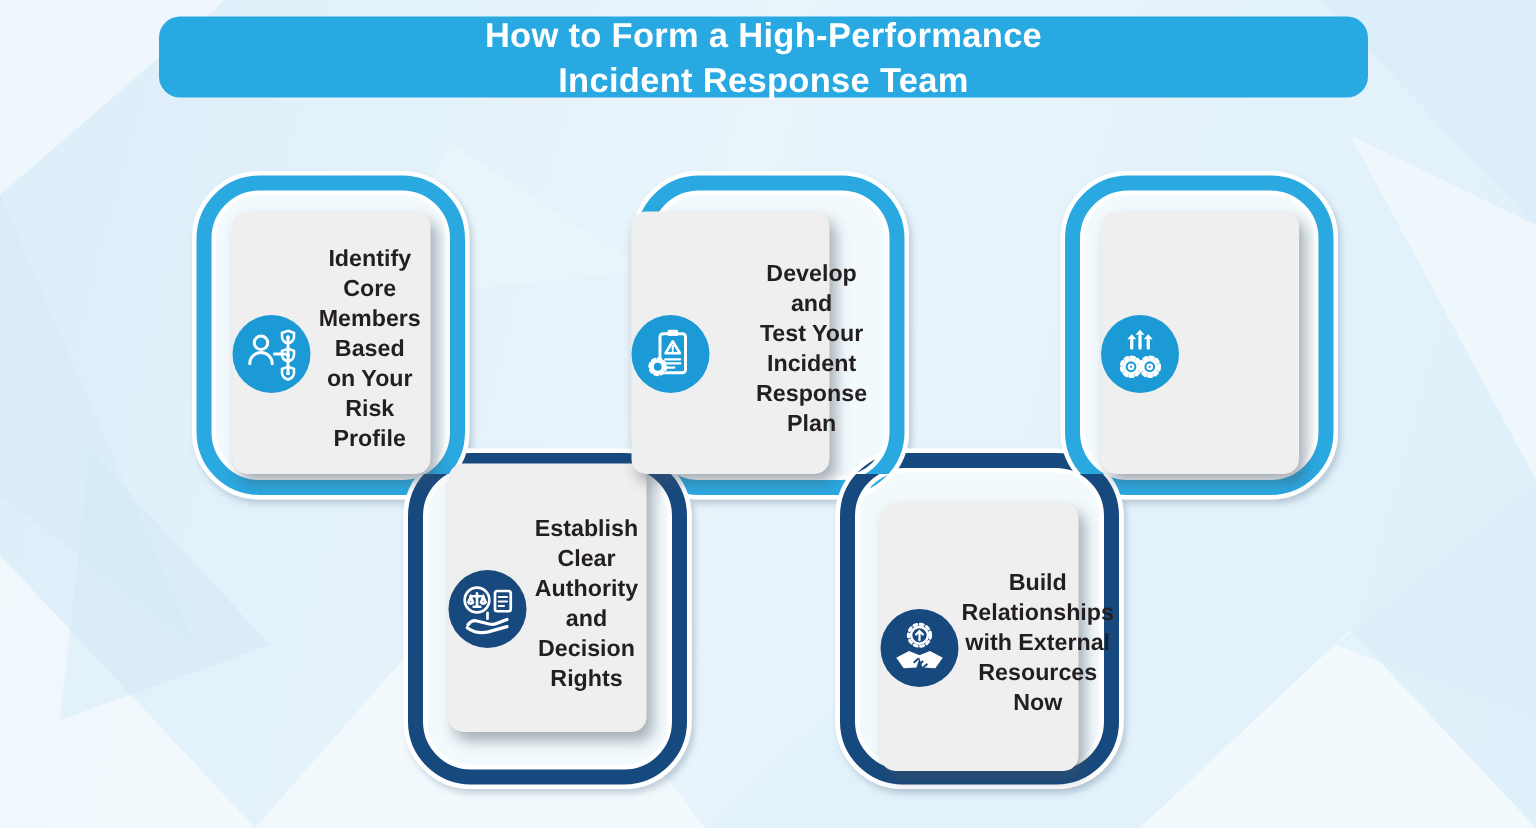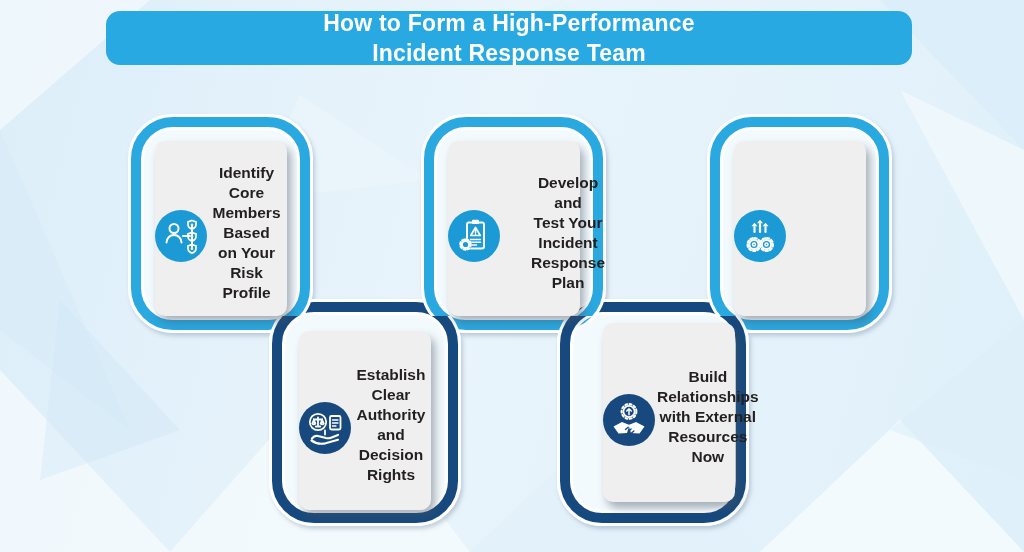--- a/index.html
+++ b/index.html
@@ -147,61 +147,61 @@
             <circle cx="33" cy="34.8" r="1.3"></circle>
         </g>
       </svg>
     </div>
     <div class="card-title">Identify Core
 Members Based
 on Your Risk
 Profile</div>
   </div>
 
-  <div class="card" style="left:299px; top:331px; height:179px;">
+  <div class="card" style="left:299px; top:309px; height:179px;">
     <div class="icon-circle dark">
       <svg viewBox="0 0 44 44" fill="none" stroke="#FFFFFF" stroke-width="1.8" stroke-linecap="round">
         <circle cx="15" cy="16" r="8.2"></circle>
         <path d="M15 11.5 v8"></path>
         <path d="M10.8 13.5 h8.4"></path>
         <path d="M9.3 17.5 l1.5 -3.5 1.5 3.5 a1.7 1.7 0 0 1 -3 0 z"></path>
         <path d="M17.7 17.5 l1.5 -3.5 1.5 3.5 a1.7 1.7 0 0 1 -3 0 z"></path>
         <path d="M12.8 20.5 h4.4"></path>
         <rect x="27" y="10" width="10.5" height="13.5" rx="1.5"></rect>
         <path d="M29.5 14 h5.5 M29.5 17 h5.5 M29.5 20 h3.5" stroke-width="1.4"></path>
         <path d="M22 24.5 v4"></path>
         <path d="M9 32.5 q2.5 -3.5 6 -2.5 l8 2 q2.8 0.6 5 -0.3 l7 -2.7" stroke-width="2.2"></path>
         <path d="M8.5 34.5 q6 4.5 14 2.8 l12.5 -3.5" stroke-width="2.2"></path>
       </svg>
     </div>
     <div class="card-title">Establish Clear
 Authority and
 Decision Rights</div>
   </div>
 
-  <div class="card" style="left:448px; top:141px; height:175px;gap:29px;">
+  <div class="card" style="left:421px; top:141px; height:175px;gap:29px;">
     <div class="icon-circle light">
       <svg viewBox="0 0 44 44" fill="none" stroke="#FFFFFF" stroke-width="2" stroke-linecap="round">
         <rect x="15" y="8.5" width="17" height="26" rx="2"></rect>
         <rect x="20" y="5.8" width="7" height="4.2" rx="1" fill="#FFFFFF" stroke="none"></rect>
         <path d="M23.5 13.5 l4.8 8 h-9.6 z" stroke-width="1.7" stroke-linejoin="round"></path>
         <path d="M23.5 16.5 v2.4 M23.5 20.4 v0.1" stroke-width="1.5"></path>
         <path d="M18.5 25.5 h10 M18.5 28.3 h10 M18.5 31.1 h6" stroke-width="1.5"></path>
         <circle cx="13.5" cy="30.5" r="6.2" fill="#1B9AD6" stroke="none"></circle>
         <circle cx="13.5" cy="30.5" r="3.6" stroke-width="2"></circle>
         <circle cx="13.5" cy="30.5" r="5.2" stroke-width="2.2" stroke-dasharray="1.9 2.2"></circle>
       </svg>
     </div>
     <div class="card-title">Develop and
 Test Your
 Incident
 Response Plan</div>
   </div>
 
-  <div class="card" style="left:587px; top:323px; height:179px;margin-left:16px;">
+  <div class="card" style="left:587px; top:335px; height:179px;">
     <div class="icon-circle dark">
       <svg viewBox="0 0 44 44" fill="none" stroke="#FFFFFF" stroke-width="1.7" stroke-linecap="round">
         <circle cx="22" cy="13.5" r="5.6"></circle>
         <circle cx="22" cy="13.5" r="7.4" stroke-width="2" stroke-dasharray="2 2.4"></circle>
         <path d="M22 16.8 v-6 M19.7 13 l2.3 -2.3 2.3 2.3" stroke-width="1.5"></path>
         <g fill="#FFFFFF" stroke="none">
           <path d="M6.5 28.5 l8.5 -4.5 7.5 3 -2.5 8 -8.5 0.5 z"></path>
           <path d="M37.5 28.5 l-8.5 -4.5 -7.5 3 2.5 8 8.5 0.5 z"></path>
         </g>
         <path d="M18.5 31.5 l2.6 -2.3 M21.5 33.3 l2.6 -2.3 M24.5 35 l2.4 -2.1" stroke="#17497E" stroke-width="1.3"></path>

